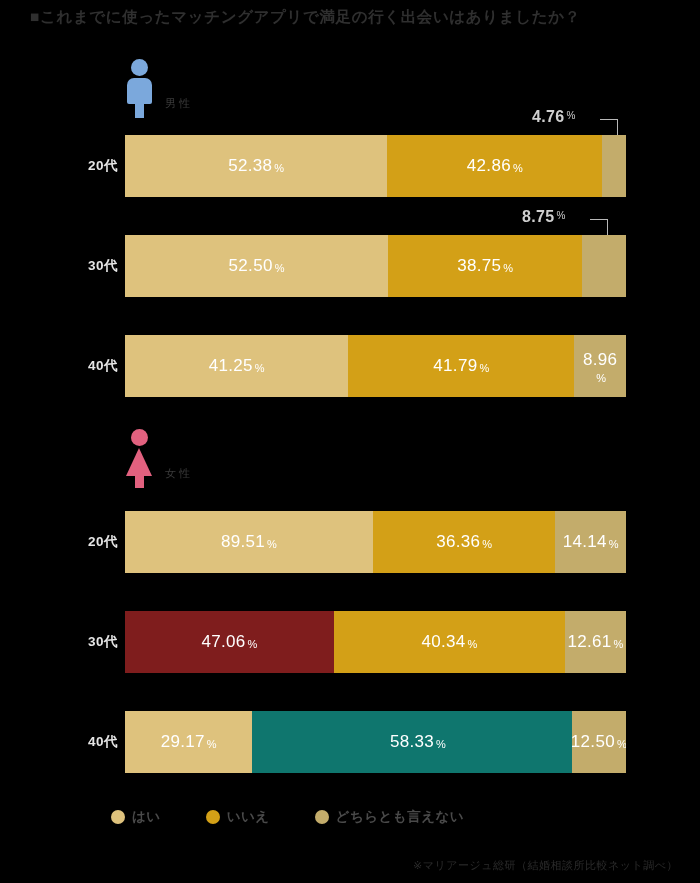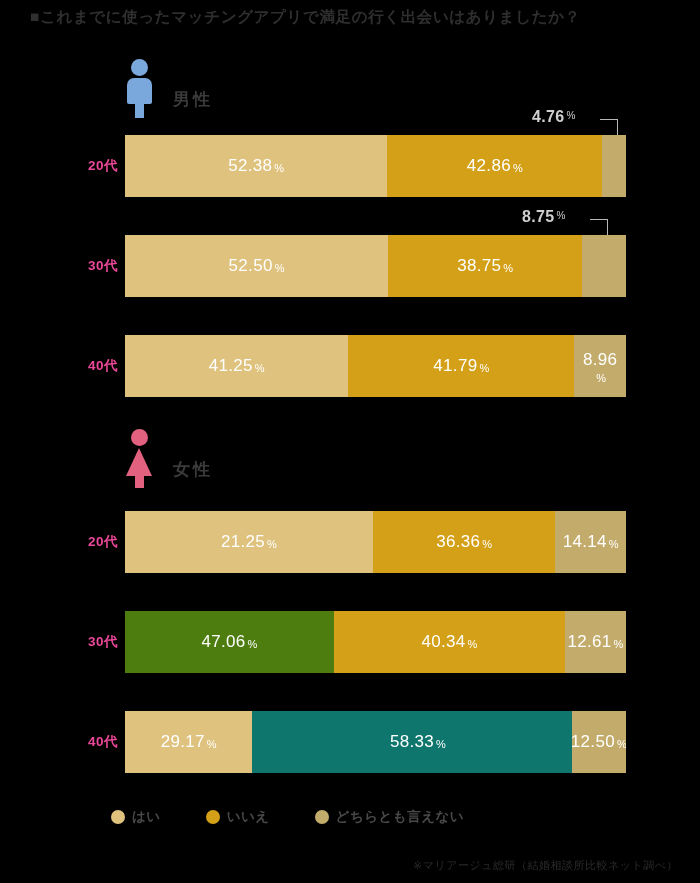--- a/index.html
+++ b/index.html
@@ -36,25 +36,25 @@
     align-items: flex-end;
     height: 62px;
   }
   .gender-head .pict {
     width: 30px;
     height: 58px;
     position: relative;
     flex: none;
   }
   .gender-label {
-    font-size: 17px;
-    font-weight: 700;
+    font-size: 11px;
+    font-weight: 400;
     letter-spacing: 3px;
     color: #3b3b3b;
-    margin-left: 18px;
+    margin-left: 10px;
     padding-bottom: 6px;
     white-space: nowrap;
   }
 
   
   .pict.male .head {
     position: absolute;
     left: 6px; top: 0;
     width: 17px; height: 17px;
     border-radius: 50%;
@@ -108,21 +108,21 @@
     position: absolute;
     left: 40px;
     top: 0;
     width: 78px;
     height: 62px;
     display: flex;
     align-items: center;
     justify-content: flex-end;
     font-size: 13.5px;
     font-weight: 700;
-    color: #ec4899;
+    color: #e5e5e5;
     letter-spacing: 0.5px;
   }
   .bar {
     position: absolute;
     left: 125px;
     top: 0;
     width: 501px;
     height: 62px;
     display: flex;
   }
@@ -308,37 +308,37 @@
         <div class="seg" style="width: 52px; background: rgb(195, 172, 107); flex-direction: column;">
           <span class="num">8.96</span>
           <span class="pct">%</span>
         </div>
       </div>
     </div>
     <div class="row" style="top: 511px;">
       <div class="age-label">20代</div>
       <div class="bar">
         <div class="seg" style="width: 247.97px; background: rgb(222, 194, 125);">
-          <span class="num">21.25</span>
+          <span class="num">89.51</span>
           <span class="pct">%</span>
         </div>
         <div class="seg" style="width: 182.182px; background: rgb(211, 160, 23);">
           <span class="num">36.36</span>
           <span class="pct">%</span>
         </div>
         <div class="seg" style="width: 70.8485px; background: rgb(195, 172, 107);">
           <span class="num">14.14</span>
           <span class="pct">%</span>
         </div>
       </div>
     </div>
     <div class="row" style="top: 611px;">
       <div class="age-label">30代</div>
       <div class="bar">
-        <div class="seg" style="width: 216px; background: #4d7c0f;">
+        <div class="seg" style="width: 216px; background: #7f1d1d;">
           <span class="num">47.06</span>
           <span class="pct">%</span>
         </div>
         <div class="seg" style="width: 239px; background: rgb(211, 160, 23);">
           <span class="num">40.34</span>
           <span class="pct">%</span>
         </div>
         <div class="seg" style="width: 63.1698px; background: rgb(195, 172, 107);">
           <span class="num">12.61</span>
           <span class="pct">%</span>

